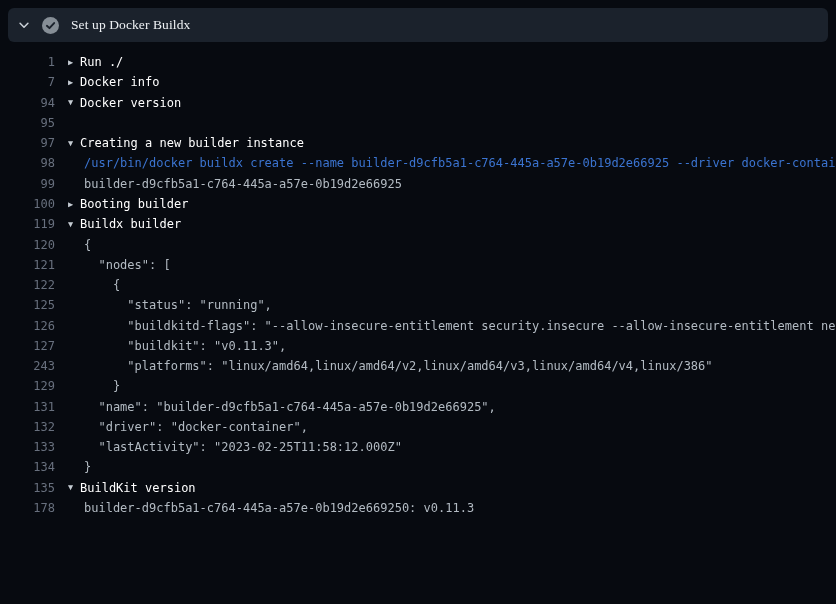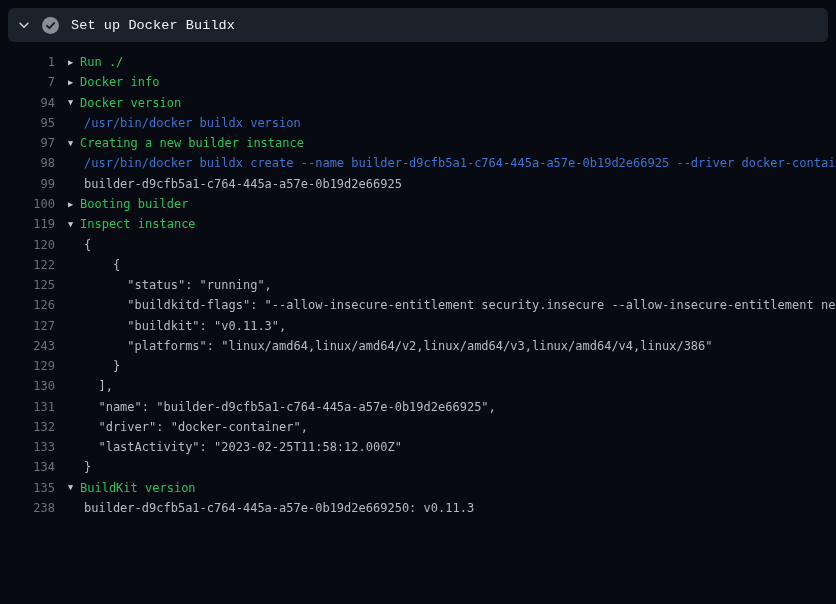--- a/index.html
+++ b/index.html
@@ -15,21 +15,21 @@
     background:#1b222c;
     border-radius:6px;
     display:flex;align-items:center;
     cursor:pointer;
     box-sizing:border-box;
   }
   .chevron{margin-left:9px;display:flex;align-items:center;}
   .check{margin-left:11px;display:flex;align-items:center;}
   .step-title{
     margin-left:12px;
-    font-family:Liberation Mono, monospace;
+    font-family:Liberation Serif, serif;
     font-size:13.5px;
     color:#eef1f4;
     letter-spacing:.1px;
   }
   .log-area{
     position:absolute;left:0;top:52px;width:836px;
     background:transparent;
   }
   .row{
     height:20.27px;
@@ -40,21 +40,21 @@
   .lnum{
     flex:none;width:55px;text-align:right;
     color:#68707e;text-decoration:none;
     font-size:12px;
   }
   .arrow{
     flex:none;margin-left:13px;width:12px;
     font-size:8.5px;color:#c5ccd3;
     line-height:1;
   }
-  .gtxt{color:#22c55e;}
+  .gtxt{color:#ffffff;}
   .txt{margin-left:29px;color:#b3bbc3;}
   .row.command .txt{color:#3b74d1;}
 </style>
 </head>
 <body>
 
 <div class="step-header">
   <span class="chevron">
     <svg width="14" height="14" viewBox="0 0 16 16">
       <path d="M3.5 6 L8 10.5 L12.5 6" stroke="#cdd3da" stroke-width="1.7" fill="none" stroke-linecap="round" stroke-linejoin="round"></path>
@@ -66,33 +66,33 @@
       <path d="M4.6 8.3 L7 10.5 L11.4 5.7" stroke="#1b222c" stroke-width="1.8" fill="none" stroke-linecap="round" stroke-linejoin="round"></path>
     </svg>
   </span>
   <span class="step-title">Set up Docker Buildx</span>
 </div>
 
 <div class="log-area">
     <div class="row group"><a class="lnum">1</a><span class="arrow">▶</span><span class="gtxt">Run ./</span></div>
     <div class="row group"><a class="lnum">7</a><span class="arrow">▶</span><span class="gtxt">Docker info</span></div>
     <div class="row group"><a class="lnum">94</a><span class="arrow">▼</span><span class="gtxt">Docker version</span></div>
-    <div class="row command"><a class="lnum">95</a><span class="txt">/usr/bin/docker buildx version</span></div>
+    <div class="row command"><a class="lnum">95</a></div>
     <div class="row group"><a class="lnum">97</a><span class="arrow">▼</span><span class="gtxt">Creating a new builder instance</span></div>
     <div class="row command"><a class="lnum">98</a><span class="txt">/usr/bin/docker buildx create --name builder-d9cfb5a1-c764-445a-a57e-0b19d2e66925 --driver docker-container</span></div>
     <div class="row output"><a class="lnum">99</a><span class="txt">builder-d9cfb5a1-c764-445a-a57e-0b19d2e66925</span></div>
     <div class="row group"><a class="lnum">100</a><span class="arrow">▶</span><span class="gtxt">Booting builder</span></div>
-    <div class="row group"><a class="lnum">119</a><span class="arrow">▼</span><span class="gtxt">Inspect instance</span></div>
+    <div class="row group"><a class="lnum">119</a><span class="arrow">▼</span><span class="gtxt">Buildx builder</span></div>
     <div class="row output"><a class="lnum">120</a><span class="txt">{</span></div>
+    <div class="row output"><a class="lnum">121</a><span class="txt">  "nodes": [</span></div>
     <div class="row output"><a class="lnum">122</a><span class="txt">    {</span></div>
     <div class="row output"><a class="lnum">125</a><span class="txt">      "status": "running",</span></div>
     <div class="row output"><a class="lnum">126</a><span class="txt">      "buildkitd-flags": "--allow-insecure-entitlement security.insecure --allow-insecure-entitlement network.host",</span></div>
     <div class="row output"><a class="lnum">127</a><span class="txt">      "buildkit": "v0.11.3",</span></div>
     <div class="row output"><a class="lnum">243</a><span class="txt">      "platforms": "linux/amd64,linux/amd64/v2,linux/amd64/v3,linux/amd64/v4,linux/386"</span></div>
     <div class="row output"><a class="lnum">129</a><span class="txt">    }</span></div>
-    <div class="row output"><a class="lnum">130</a><span class="txt">  ],</span></div>
     <div class="row output"><a class="lnum">131</a><span class="txt">  "name": "builder-d9cfb5a1-c764-445a-a57e-0b19d2e66925",</span></div>
     <div class="row output"><a class="lnum">132</a><span class="txt">  "driver": "docker-container",</span></div>
     <div class="row output"><a class="lnum">133</a><span class="txt">  "lastActivity": "2023-02-25T11:58:12.000Z"</span></div>
     <div class="row output"><a class="lnum">134</a><span class="txt">}</span></div>
     <div class="row group"><a class="lnum">135</a><span class="arrow">▼</span><span class="gtxt">BuildKit version</span></div>
-    <div class="row output"><a class="lnum">238</a><span class="txt">builder-d9cfb5a1-c764-445a-a57e-0b19d2e669250: v0.11.3</span></div>
+    <div class="row output"><a class="lnum">178</a><span class="txt">builder-d9cfb5a1-c764-445a-a57e-0b19d2e669250: v0.11.3</span></div>
   </div>
 
 </body></html>

